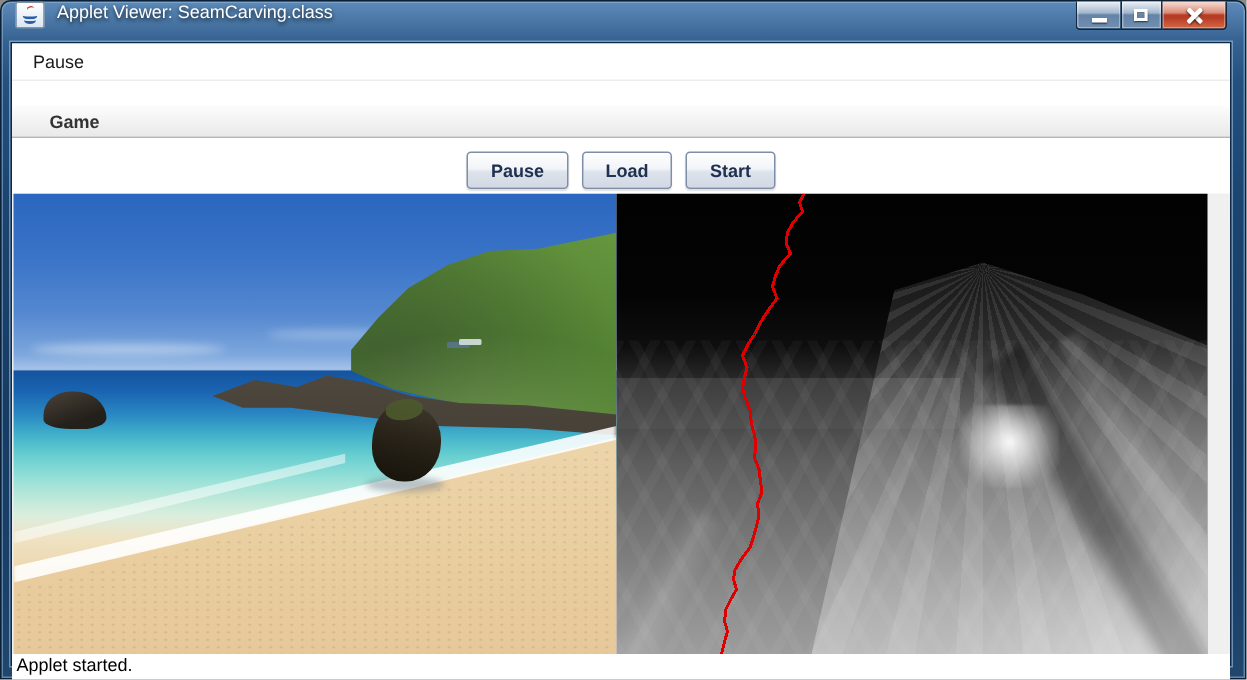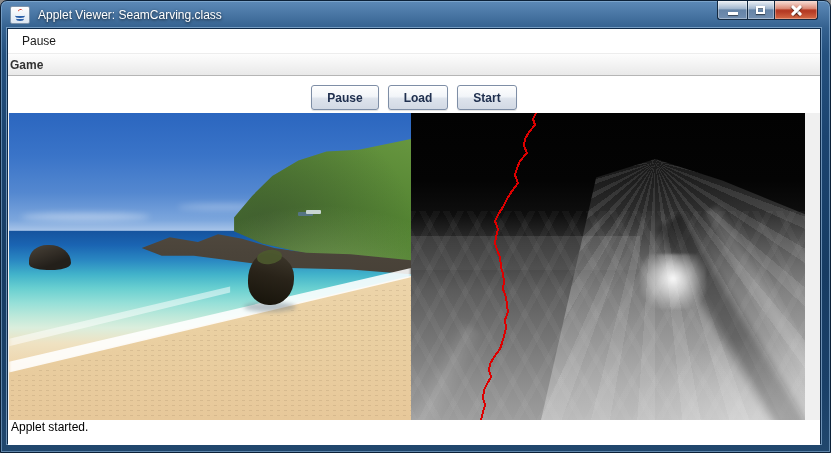--- a/index.html
+++ b/index.html
@@ -13,21 +13,21 @@
   .window{
     position:absolute;inset:0;
     border-radius:7px 7px 0 0;
     background:linear-gradient(180deg,#5d8ab8 0%,#34618f 6%,#24507e 12%,#1b4470 30%,#173c63 60%,#1a4068 85%,#21476d 100%);
     border:1px solid #0c2138;
     box-sizing:border-box;
     box-shadow:inset 0 0 0 1px rgba(150,185,220,0.55);
   }
   .titlebar{
     position:absolute;top:0;left:0;right:0;height:28px;
-    display:flex;align-items:center;
+    display:flex;
   }
   .app-icon{
     width:18px;height:16px;margin-left:9px;flex:0 0 auto;
     background:linear-gradient(180deg,#ffffff,#dce6f2);
     border:1px solid #7e94ac;border-radius:2px;
     display:flex;align-items:center;justify-content:center;
   }
   .title-text{
     color:#ffffff;font-size:12px;margin-left:8px;
     text-shadow:0 1px 3px rgba(0,0,0,0.8);
@@ -73,22 +73,22 @@
     box-shadow:0 0 0 1px #0e2a49, 0 0 0 2px rgba(160,195,228,0.6);
   }
   .menu-row1{
     height:24px;background:#ffffff;border-bottom:1px solid #ededed;
     display:flex;align-items:center;padding-left:14px;
     font-size:12px;color:#1a1a1a;
   }
   .menu-row2{
     height:21px;background:linear-gradient(180deg,#fdfdfd,#e9e9e9);
     border-bottom:1px solid #b5b5b5;
-    display:flex;align-items:center;padding-left:2px;
-    font-size:12px;font-weight:bold;color:#333;
+    display:flex;align-items:center;padding-left:25px;
+    font-size:12px;font-weight:bold;color:#333;margin-top:16px;
   }
   .toolbar{
     height:37px;background:#ffffff;box-sizing:border-box;
     display:flex;justify-content:center;align-items:flex-start;gap:9px;
     padding-top:9px;
   }
   .jbutton{
     height:25px;padding:0 15px;
     border:1px solid #7e8ea6;border-radius:3px;
     background:linear-gradient(180deg,#fefefe 0%,#f2f5f9 45%,#dde3ec 55%,#d2d9e4 100%);

